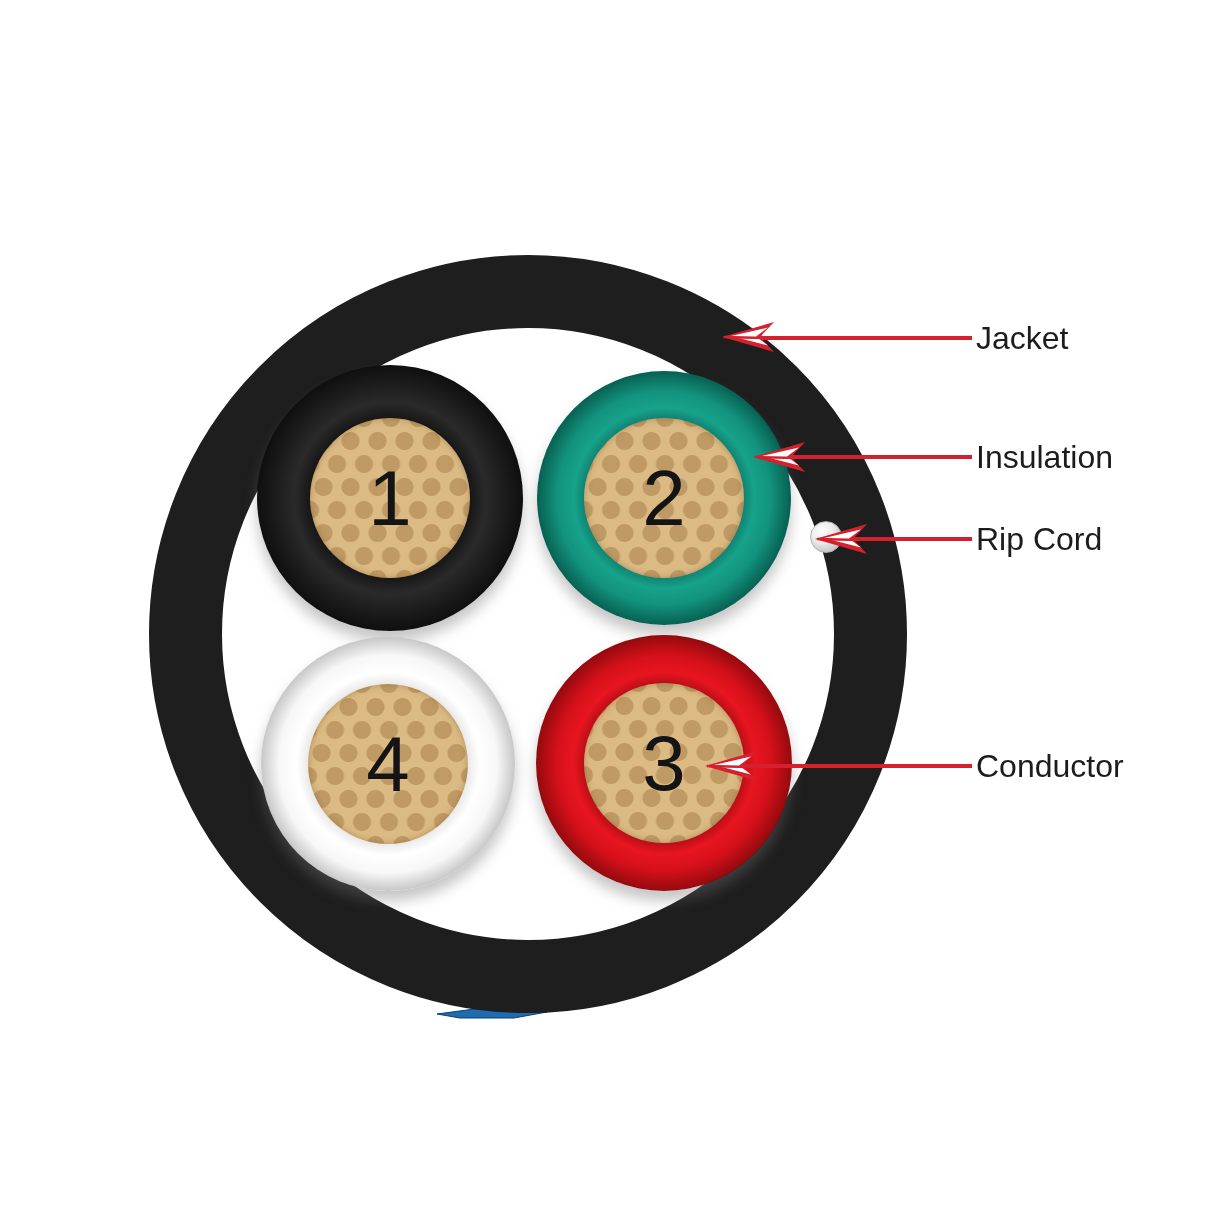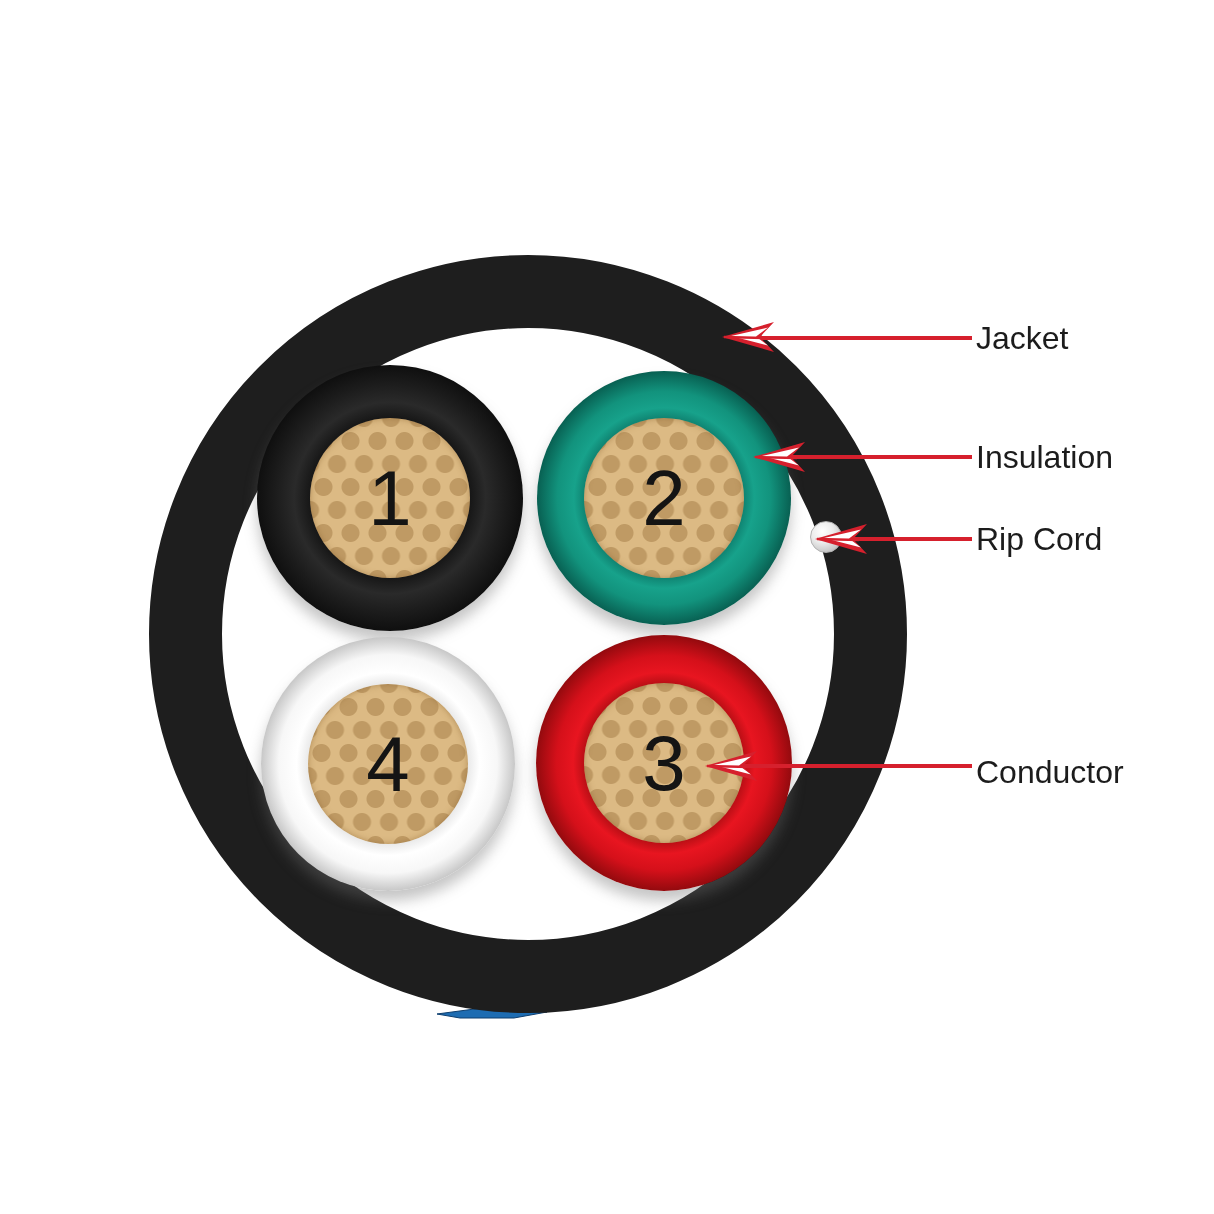--- a/index.html
+++ b/index.html
@@ -82,21 +82,21 @@
     left:976px;
     font-size:32px;
     line-height:40px;
     color:#1c1c1c;
     white-space:nowrap;
     z-index:5;
   }
   .label-jacket{top:318px;}
   .label-insulation{top:437px;}
   .label-ripcord{top:519px;}
-  .label-conductor{top:746px;margin-top:6px;}
+  .label-conductor{top:746px;}
 </style>
 </head>
 <body>
 
 <div class="canvas">
 
   <svg class="sliver-svg" width="1214" height="1214" viewBox="0 0 1214 1214">
     <polygon points="437,1014 512,1004 547,1012 514,1018 460,1018" fill="#1d6cb2" stroke="#0e3e6e" stroke-width="1"></polygon>
   </svg>
 

